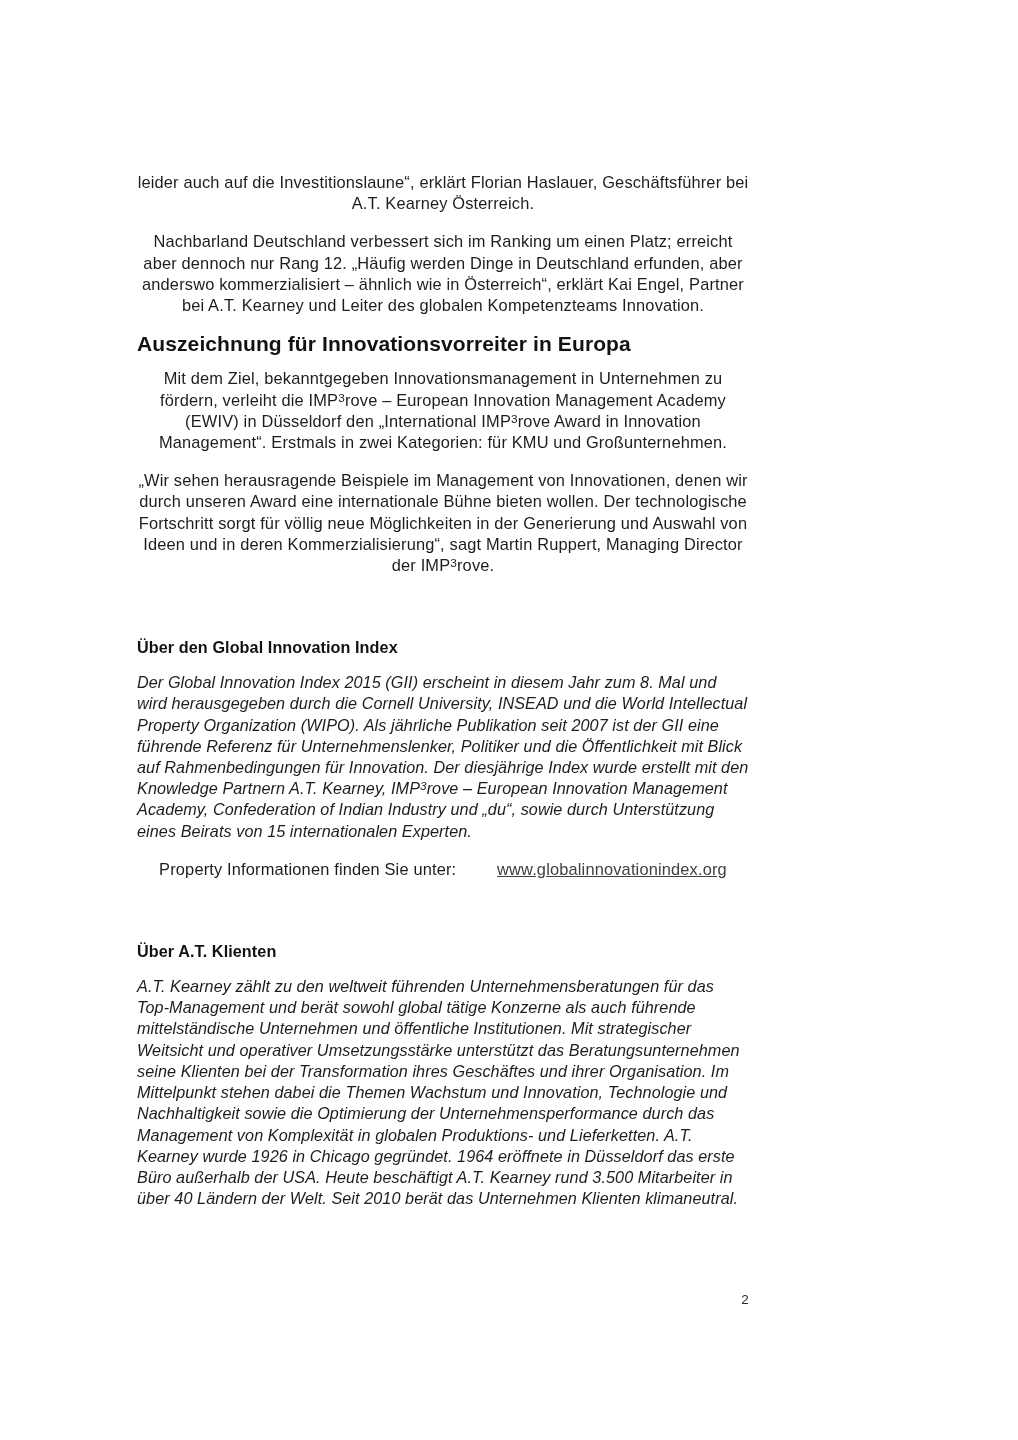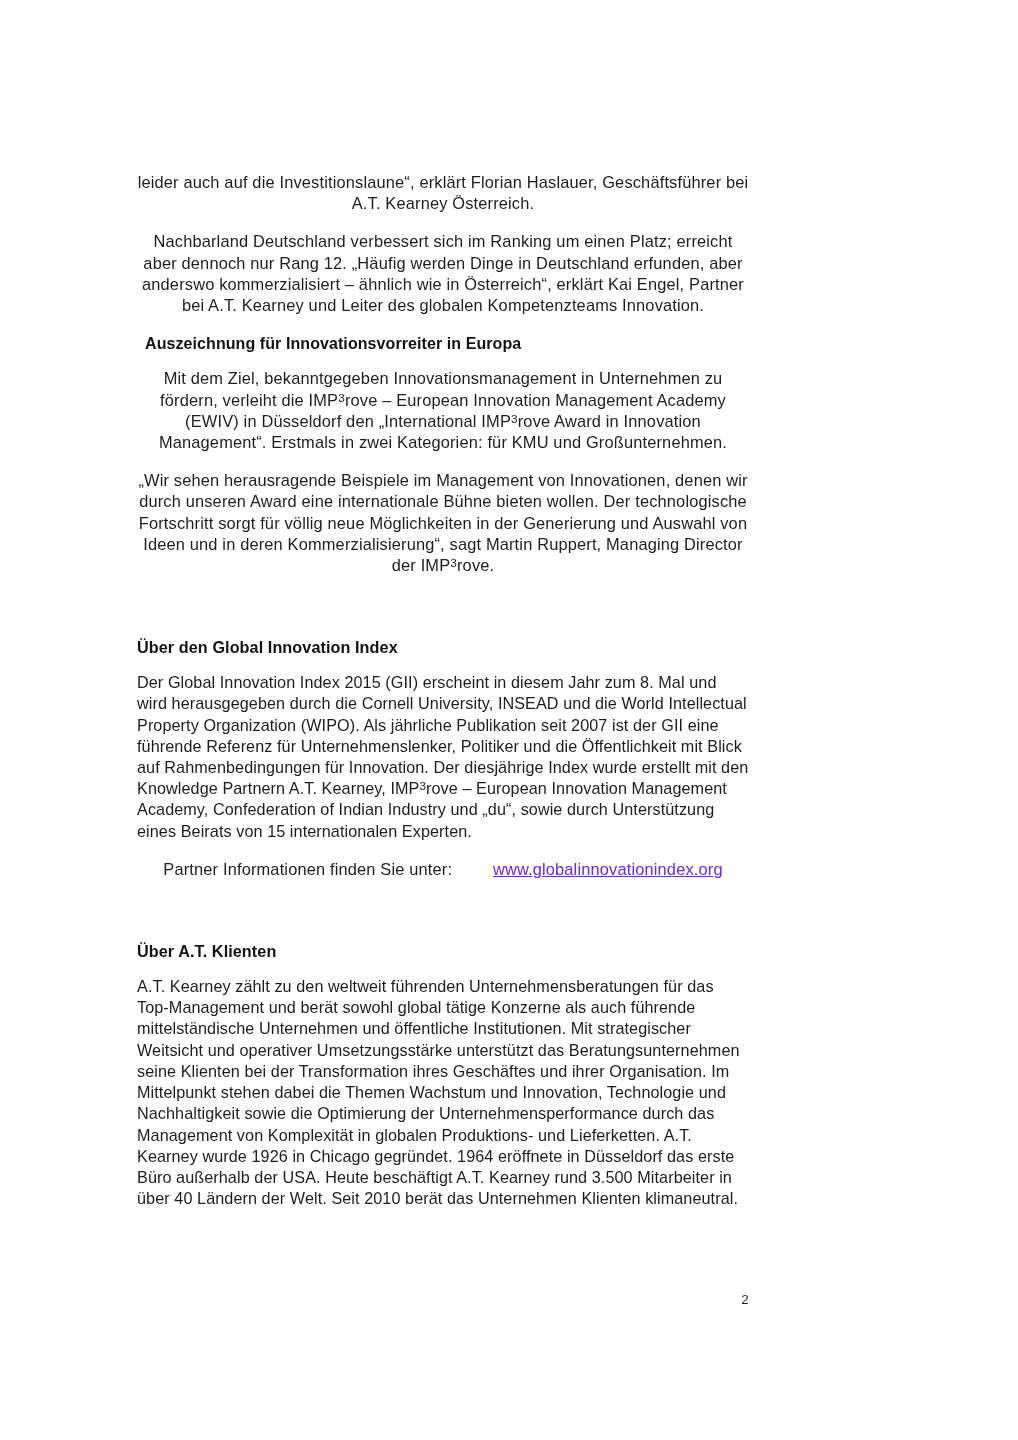--- a/index.html
+++ b/index.html
@@ -36,51 +36,52 @@
   p.para {
     margin: 0 0 17px 0;
     font-size: 16.4px;
     line-height: 21.2px;
     letter-spacing: 0.01em;
     color: #1d1d1d;
     text-align: center;
   }
 
   h2.section-head-bold {
-    margin: 10px 0 14px 8px;
-    font-size: 16px;
+    margin: 10px 0 14px 0;
+    font-size: 21px;
     line-height: 21.2px;
     font-weight: bold;
     color: #121212;
     letter-spacing: 0.005em;
   }
 
   h2.section-head-italic {
     margin: 0 0 14px 0;
     font-size: 16.2px;
     line-height: 21px;
     font-weight: bold;
     color: #121212;
     letter-spacing: 0.005em;
   }
 
   p.para-italic {
     margin: 0 0 17px 0;
     font-size: 16.2px;
     line-height: 21.2px;
+    font-style: italic;
     color: #1d1d1d;
     letter-spacing: 0.005em;
   }
 
   .block-gap {
     height: 44px;
   }
 
   .link {
-    color: #6d28d9;
+    color: #404040;
     text-decoration: underline;
     text-underline-offset: 1px;
     margin-left: 36px;
   }
 
   sup.sup3 {
     font-size: 0.72em;
     vertical-align: 0.38em;
     line-height: 0;
   }
@@ -113,21 +114,21 @@
 
     <p class="para"><span>„Wir sehen herausragende Beispiele im Management von Innovationen, denen wir durch unseren Award eine internationale Bühne bieten wollen. Der technologische Fortschritt sorgt für völlig neue Möglichkeiten in der Generierung und Auswahl von Ideen und in deren Kommerzialisierung“, sagt Martin Ruppert, Managing Director der IMP</span><sup class="sup3">3</sup><span>rove.</span></p>
 
 
     <div class="block-gap"></div>
 
     <h2 class="section-head-italic">Über den Global Innovation Index</h2>
 
     <p class="para-italic"><span>Der Global Innovation Index 2015 (GII) erscheint in diesem Jahr zum 8. Mal und wird herausgegeben durch die Cornell University, INSEAD und die World Intellectual Property Organization (WIPO). Als jährliche Publikation seit 2007 ist der GII eine führende Referenz für Unternehmenslenker, Politiker und die Öffentlichkeit mit Blick auf Rahmenbedingungen für Innovation. Der diesjährige Index wurde erstellt mit den Knowledge Partnern A.T. Kearney, IMP</span><sup class="sup3">3</sup><span>rove – European Innovation Management Academy, Confederation of Indian Industry und „du“, sowie durch Unterstützung eines Beirats von 15 internationalen Experten.</span></p>
 
-    <p class="para"><span>Partner Informationen finden Sie unter: </span><a class="link" href="#">www.globalinnovationindex.org</a></p>
+    <p class="para"><span>Property Informationen finden Sie unter: </span><a class="link" href="#">www.globalinnovationindex.org</a></p>
 
     <div class="block-gap"></div>
 
     <h2 class="section-head-italic">Über A.T. Klienten</h2>
 
     <p class="para-italic">A.T. Kearney zählt zu den weltweit führenden Unternehmensberatungen für das Top-Management und berät sowohl global tätige Konzerne als auch führende mittelständische Unternehmen und öffentliche Institutionen. Mit strategischer Weitsicht und operativer Umsetzungsstärke unterstützt das Beratungsunternehmen seine Klienten bei der Transformation ihres Geschäftes und ihrer Organisation. Im Mittelpunkt stehen dabei die Themen Wachstum und Innovation, Technologie und Nachhaltigkeit sowie die Optimierung der Unternehmensperformance durch das Management von Komplexität in globalen Produktions- und Lieferketten. A.T. Kearney wurde 1926 in Chicago gegründet. 1964 eröffnete in Düsseldorf das erste Büro außerhalb der USA. Heute beschäftigt A.T. Kearney rund 3.500 Mitarbeiter in über 40 Ländern der Welt. Seit 2010 berät das Unternehmen Klienten klimaneutral.</p>
 
   </div>
 
   <div class="page-number">2</div>

